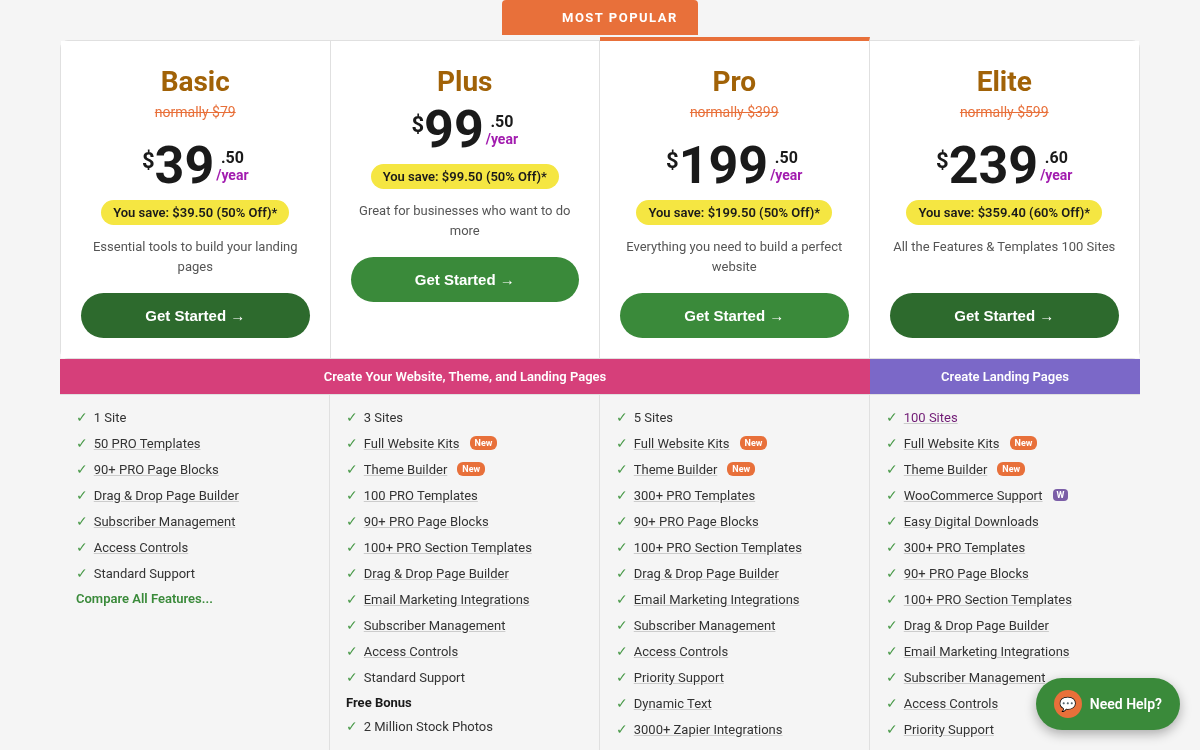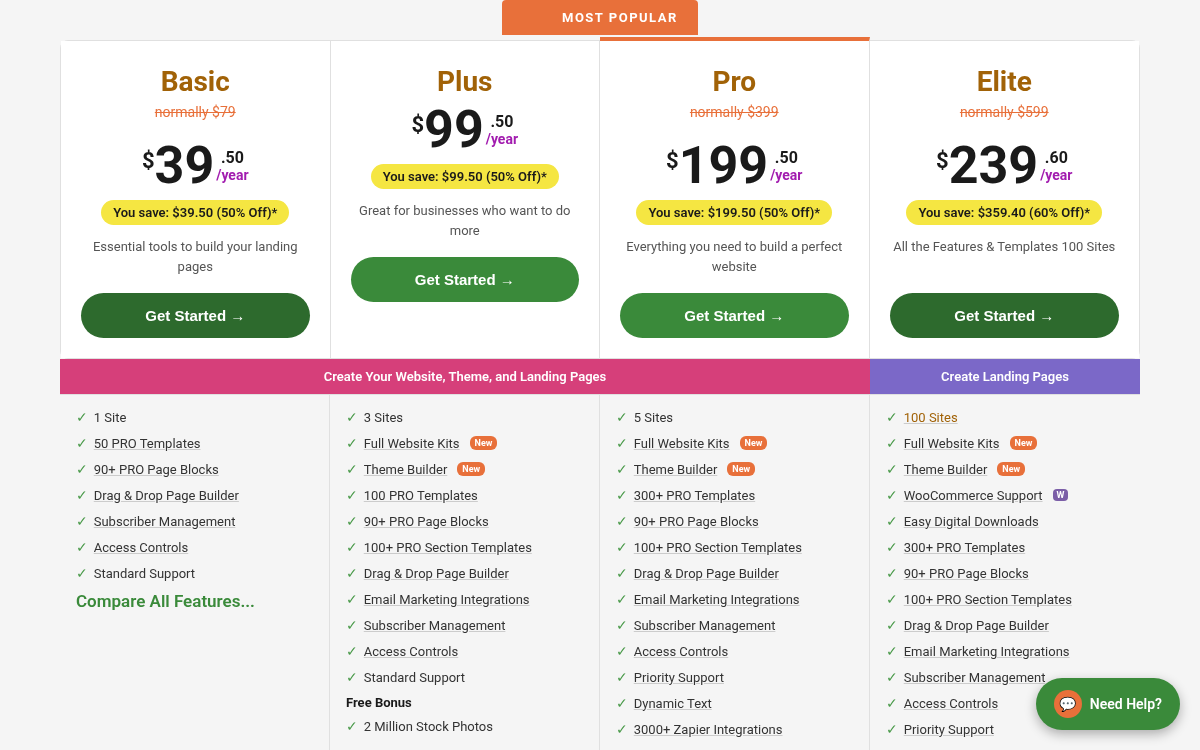--- a/index.html
+++ b/index.html
@@ -197,21 +197,21 @@
     .woo-badge {
       display: inline-flex;
       align-items: center;
       background: #7b5ea7;
       border-radius: 4px;
       padding: 1px 4px;
       margin-left: 4px;
     }
     .compare-link {
       color: #3a8a3a;
-      font-size: 17px;
+      font-size: 13px;
       font-weight: 600;
       text-decoration: none;
       display: block;
       margin-top: 10px;
     }
     .free-bonus {
       font-weight: 700;
       font-size: 13px;
       color: #1a1a1a;
       margin-top: 4px;
@@ -463,21 +463,21 @@
       </div>
       <div class="feature-item">
         <span class="check-icon">✓</span>
         <a href="#">3000+ Zapier Integrations</a>
       </div>
     </div>
 
     <div class="features-col">
       <div class="feature-item">
         <span class="check-icon">✓</span>
-        <a href="#" style="color:#a16207;">100 Sites</a>
+        <a href="#" style="color:#701a75;">100 Sites</a>
       </div>
       <div class="feature-item">
         <span class="check-icon">✓</span>
         <a href="#">Full Website Kits</a>
         <span class="new-badge">New</span>
       </div>
       <div class="feature-item">
         <span class="check-icon">✓</span>
         <a href="#">Theme Builder</a>
         <span class="new-badge">New</span>

